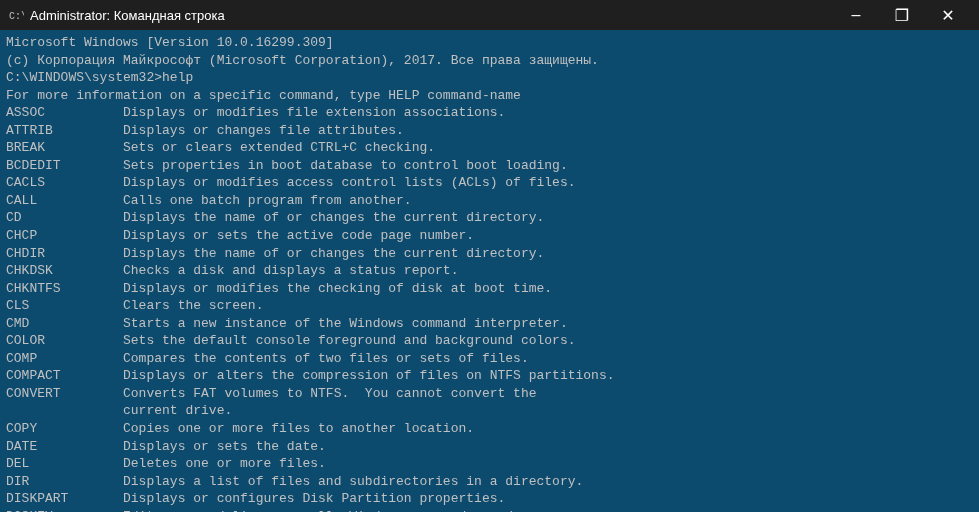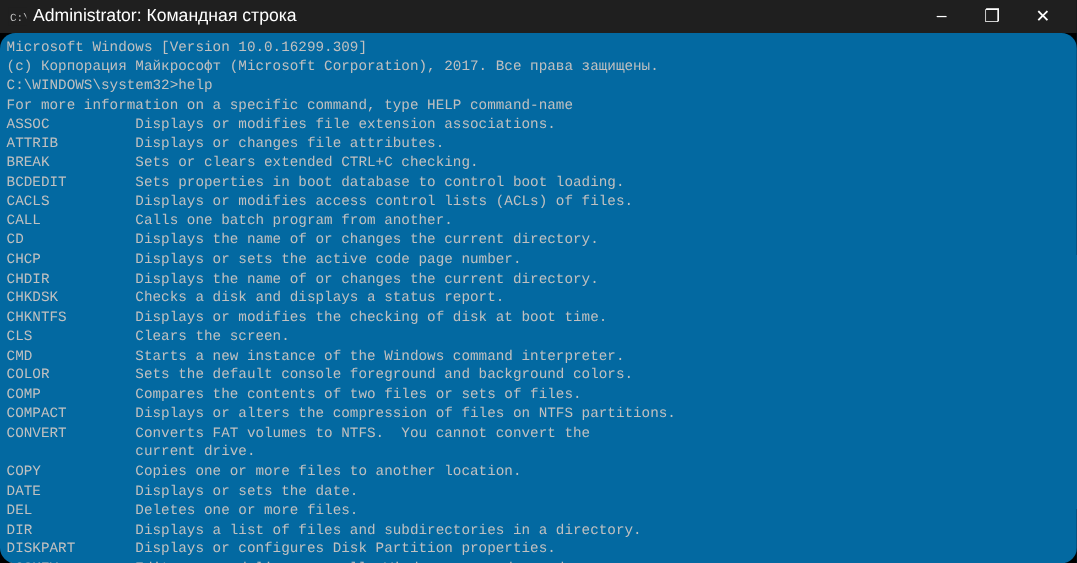--- a/index.html
+++ b/index.html
@@ -28,47 +28,46 @@
       justify-content: center;
     }
     .title-bar-icon svg {
       width: 16px;
       height: 16px;
     }
     .title-bar-text {
       flex: 1;
       color: #fff;
       font-family: 'Segoe UI', sans-serif;
-      font-size: 16px;
+      font-size: 13px;
     }
     .title-bar-controls {
       display: flex;
       gap: 0;
     }
     .title-bar-btn {
       width: 46px;
       height: 30px;
       background: transparent;
       border: none;
       color: #fff;
       font-size: 16px;
       cursor: pointer;
       display: flex;
       align-items: center;
       justify-content: center;
       font-family: 'Segoe UI', sans-serif;
     }
     .terminal {
-      background: #0369a1;
+      background: #0c4a6e;
       color: #c0c0c0;
       padding: 4px 6px;
       height: calc(512px - 30px);
       overflow: hidden;
       line-height: 1.35;
-      border-radius: 14px;
     }
     .terminal pre {
       white-space: pre-wrap;
       font-family: 'Courier New', Courier, monospace;
       font-size: 13px;
       color: #c0c0c0;
     }
     .line {
       display: block;
       white-space: pre;

